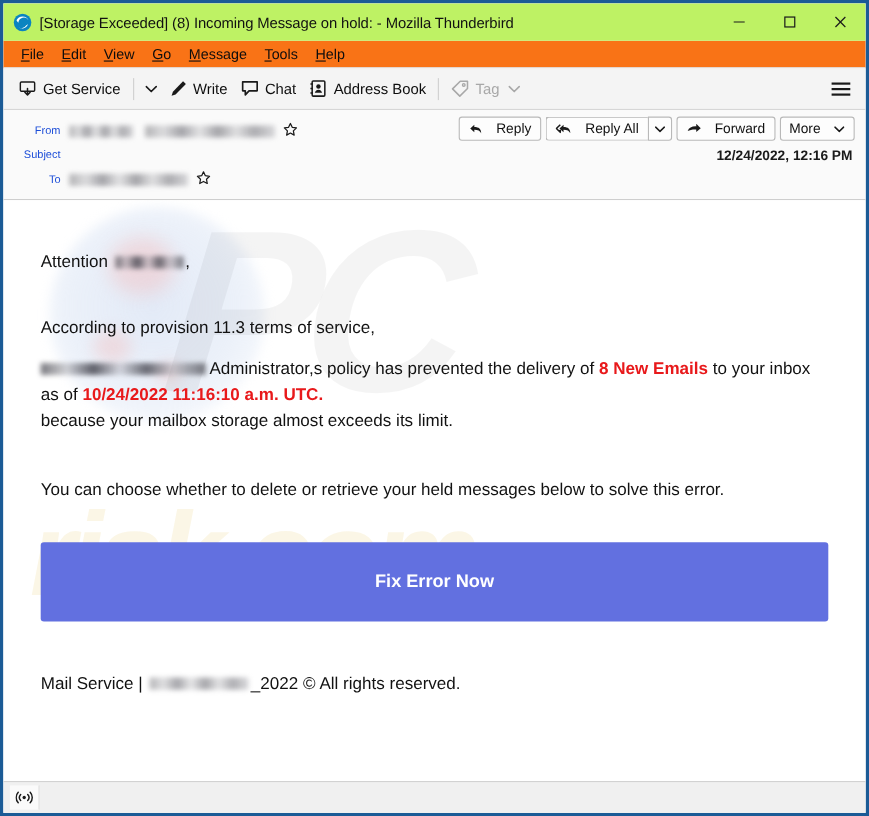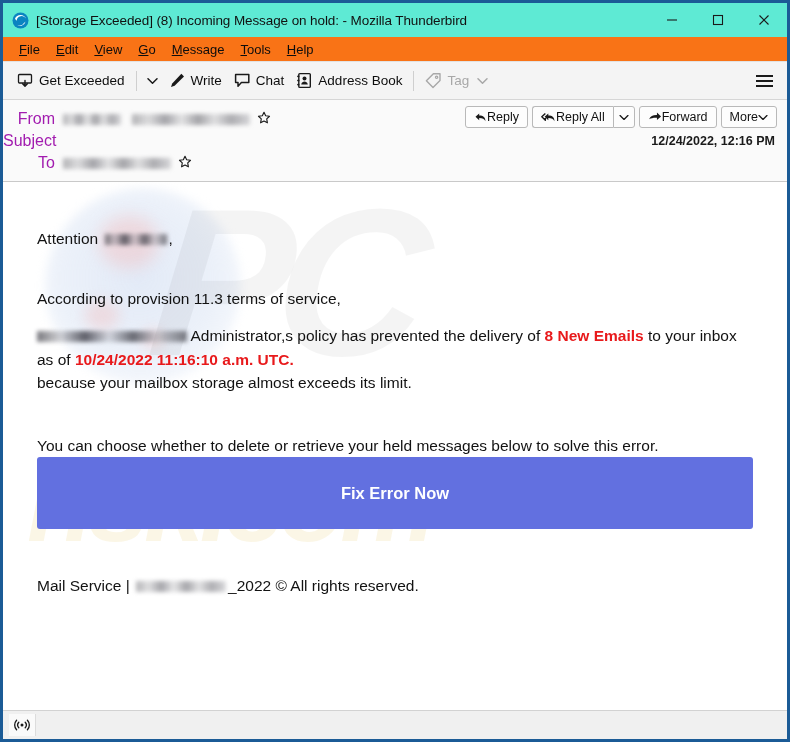--- a/index.html
+++ b/index.html
@@ -30,21 +30,21 @@
     box-sizing: border-box;
     display: flex;
     flex-direction: column;
     overflow: hidden;
   }
 
   
   .titlebar {
     height: 34px;
     min-height: 34px;
-    background: #5eead4;
+    background: #bef264;
     display: flex;
     align-items: center;
     position: relative;
     border-bottom: none;
   }
   .tb-icon {
     width: 17px;
     height: 17px;
     margin-left: 9px;
     margin-right: 7px;
@@ -156,22 +156,22 @@
     display: flex;
     align-items: center;
     min-height: 22px;
     padding: 0 10px 0 0;
   }
   .hdr-label {
     width: 60px;
     min-width: 60px;
     text-align: right;
     padding-right: 8px;
-    font-size: 16px;
-    color: #a21caf;
+    font-size: 10px;
+    color: #1d4ed8;
     box-sizing: border-box;
   }
   .hdr-value {
     font-size: 13px;
     color: #0d0d0d;
     display: flex;
     align-items: center;
     gap: 7px;
   }
   .subject-text {
@@ -222,21 +222,21 @@
     position: absolute;
     right: 10px;
     top: 6px;
     display: flex;
     align-items: stretch;
     gap: 4px;
   }
   .abtn {
     display: flex;
     align-items: center;
-    gap: 0;
+    gap: 12px;
     background: #fdfdfd;
     border: 1px solid #b9b9b9;
     border-radius: 3px;
     padding: 3px 8px;
     font-size: 12.5px;
     color: #111111;
     white-space: nowrap;
     height: 22px;
     box-sizing: border-box;
   }
@@ -338,20 +338,21 @@
   .bodyfoot {
     margin-top: 46px;
     font-size: 15.5px;
     color: #121212;
   }
 
   .fixbtn {
     display: block;
     width: 100%;
     box-sizing: border-box;
+    margin-top: 36px;
     background: #6270e0;
     color: #ffffff;
     font-size: 16.5px;
     font-weight: bold;
     text-align: center;
     padding: 27px 0 26px 0;
     border-radius: 3px;
     border: none;
     font-family: "Liberation Sans", sans-serif;
   }
@@ -424,21 +425,21 @@
 
     <div class="toolbar">
 
       <div class="tbtn">
         <span class="ticon">
           <svg width="17" height="17" viewBox="0 0 17 17">
             <rect x="1.5" y="2.5" width="13" height="8.5" rx="1" fill="none" stroke="#1a1a1a" stroke-width="1.3"></rect>
             <path d="M8 8.5v5.5M5.6 11.8 8 14.3l2.4-2.5" fill="none" stroke="#1a1a1a" stroke-width="1.4" stroke-linecap="round" stroke-linejoin="round"></path>
           </svg>
         </span>
-        <span>Get Exceeded</span>
+        <span>Get Service</span>
       </div>
 
       <div class="tsep"></div>
 
       <div class="caret-btn">
         <svg width="11" height="8" viewBox="0 0 11 8">
             <path d="M1 1.8 5.5 6.2 10 1.8" fill="none" stroke="#1a1a1a" stroke-width="1.5" stroke-linecap="round" stroke-linejoin="round"></path>
           </svg>
       </div>
 

